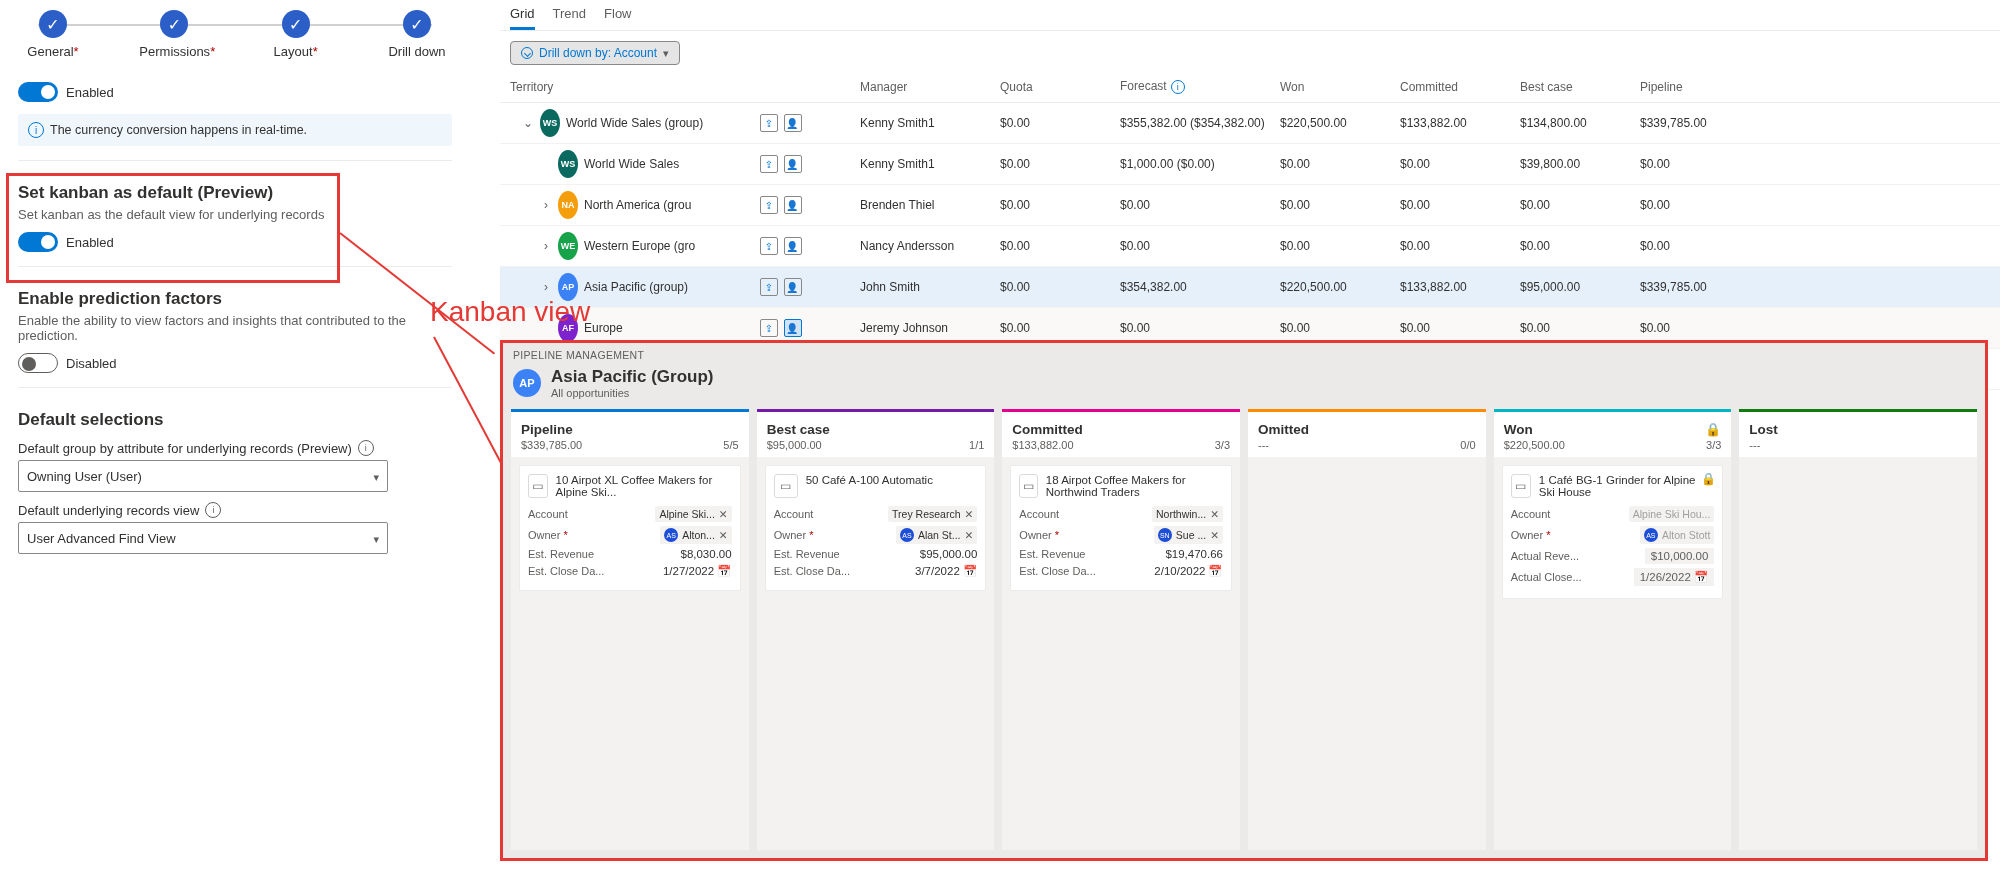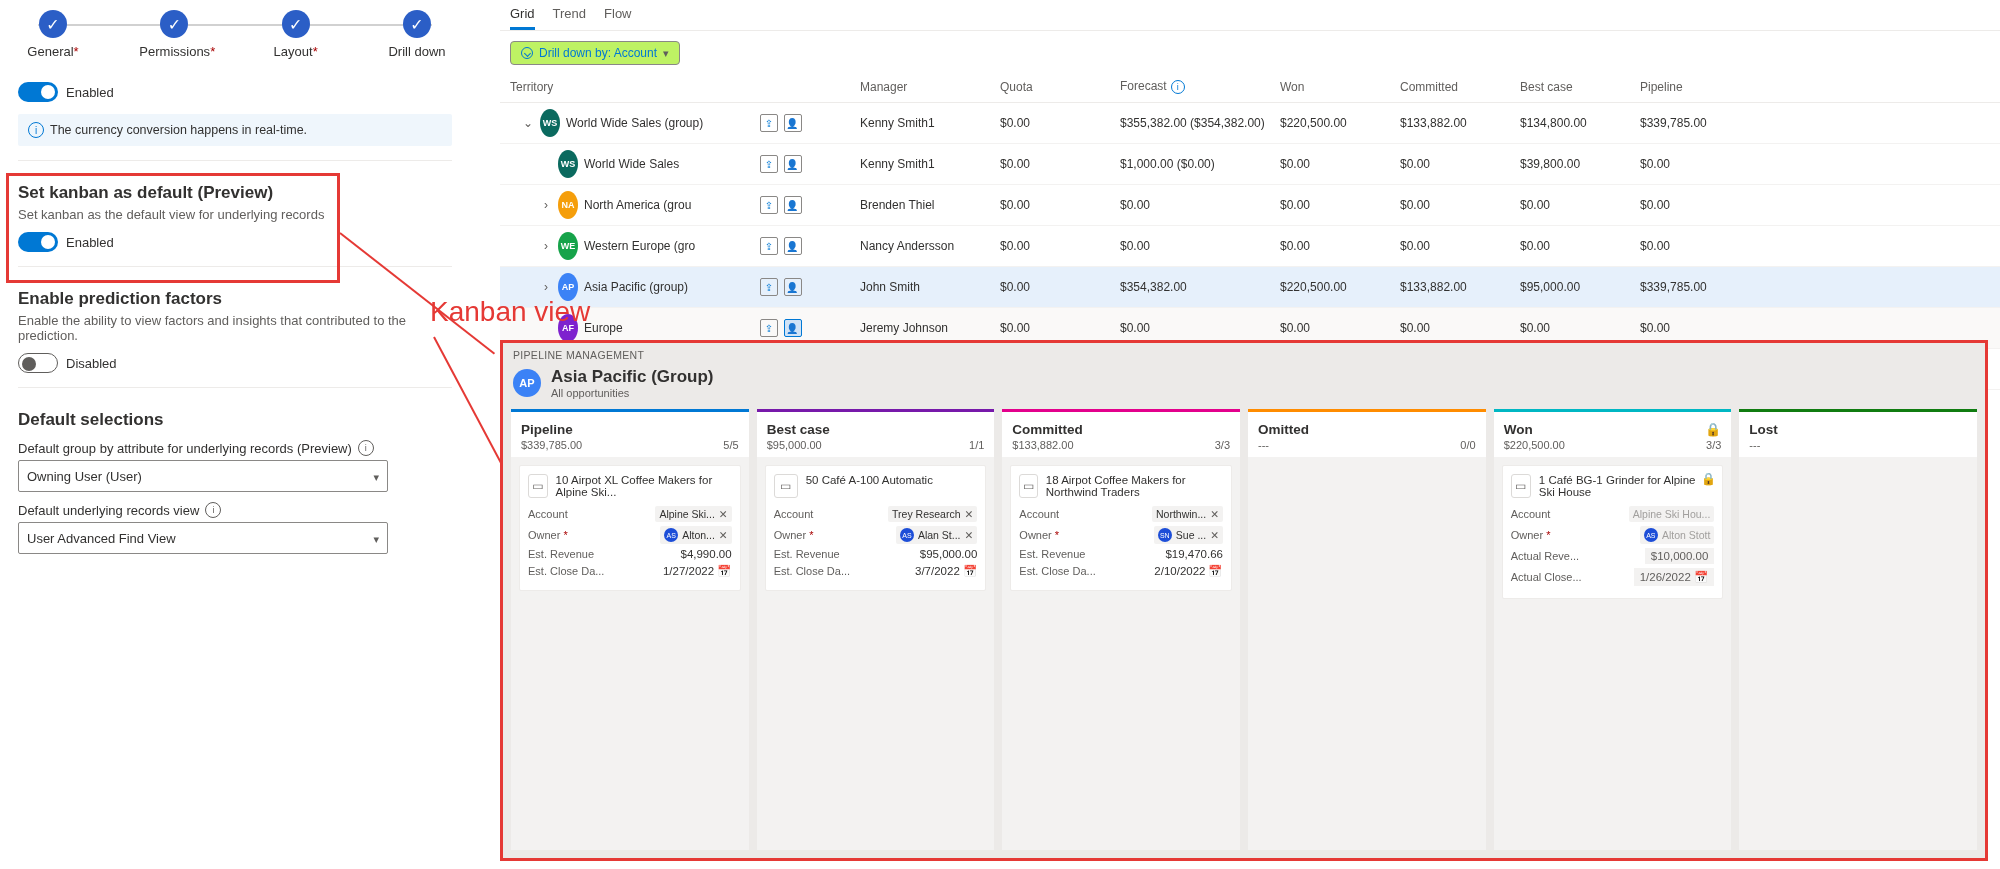--- a/index.html
+++ b/index.html
@@ -40,21 +40,21 @@
 .dropdown{width:370px;height:32px;border:1px solid #8a8886;border-radius:2px;padding:8px 8px;display:flex;align-items:center;justify-content:space-between;font-size:13px;background:#fff;cursor:pointer;}
 .chev::after{content:"▾";color:#605e5c;font-size:11px;}
 
 
 .grid-panel{position:absolute; left:500px; top:0; right:0; }
 
 .tabs{display:flex;gap:18px;font-size:13px;padding:6px 10px 0 10px;border-bottom:1px solid #edebe9;}
 .tab{padding-bottom:6px;color:#605e5c;cursor:pointer;}
 .tab.active{color:#323130;border-bottom:3px solid #0078d4;}
 
-.drillbtn{margin:10px 0 6px 10px;display:inline-flex;align-items:center;gap:6px;border:1px solid #8a8886;border-radius:4px;padding:4px 10px;font-size:12px;color:#0078d4;background:#bef264;cursor:pointer;}
+.drillbtn{margin:10px 0 6px 10px;display:inline-flex;align-items:center;gap:6px;border:1px solid #8a8886;border-radius:4px;padding:4px 10px;font-size:12px;color:#0078d4;background:#e5e5e5;cursor:pointer;}
 .drillbtn .dicon{width:12px;height:12px;border:1.5px solid #0078d4;border-radius:50%;position:relative;}
 .drillbtn .dicon::after{content:"";position:absolute;left:3px;top:3px;width:4px;height:4px;border-right:1.5px solid #0078d4;border-bottom:1.5px solid #0078d4;transform:rotate(45deg);}
 
 .thead,.trow{display:grid;grid-template-columns:250px 100px 140px 120px 160px 120px 120px 120px 120px;font-size:12px;align-items:center;}
 .thead{color:#605e5c;padding:8px 10px;border-bottom:1px solid #edebe9;}
 .thead .info{width:14px;height:14px;border:1.2px solid #0078d4;border-radius:50%;color:#0078d4;font-size:9px;display:inline-flex;align-items:center;justify-content:center;margin-left:4px;}
 .trow{padding:6px 10px;border-bottom:1px solid #f3f2f1;}
 .trow.hl{background:#e6f0fb;}
 .trow.sub{background:#faf9f8;}
 .terr{display:flex;align-items:center;gap:6px;}
@@ -368,21 +368,21 @@
               <div class="frow">
                 <span class="flab">Account</span>
                 <span class="chip">Alpine Ski... <span class="x">✕</span></span>
               </div>
               <div class="frow">
                 <span class="flab">Owner <span class="req">*</span></span>
                 <span class="chip"><span class="mini">AS</span>Alton... <span class="x">✕</span></span>
               </div>
               <div class="frow">
                 <span class="flab">Est. Revenue</span>
-                <span class="fval">$4,990.00</span>
+                <span class="fval">$8,030.00</span>
               </div>
               <div class="frow">
                 <span class="flab">Est. Close Da...</span>
                 <span class="fval">1/27/2022 <span class="cal">📅</span></span>
               </div>
             </div>
           </div>
         </div>
         <div class="lane bestcase">
           <div class="lane-head">

